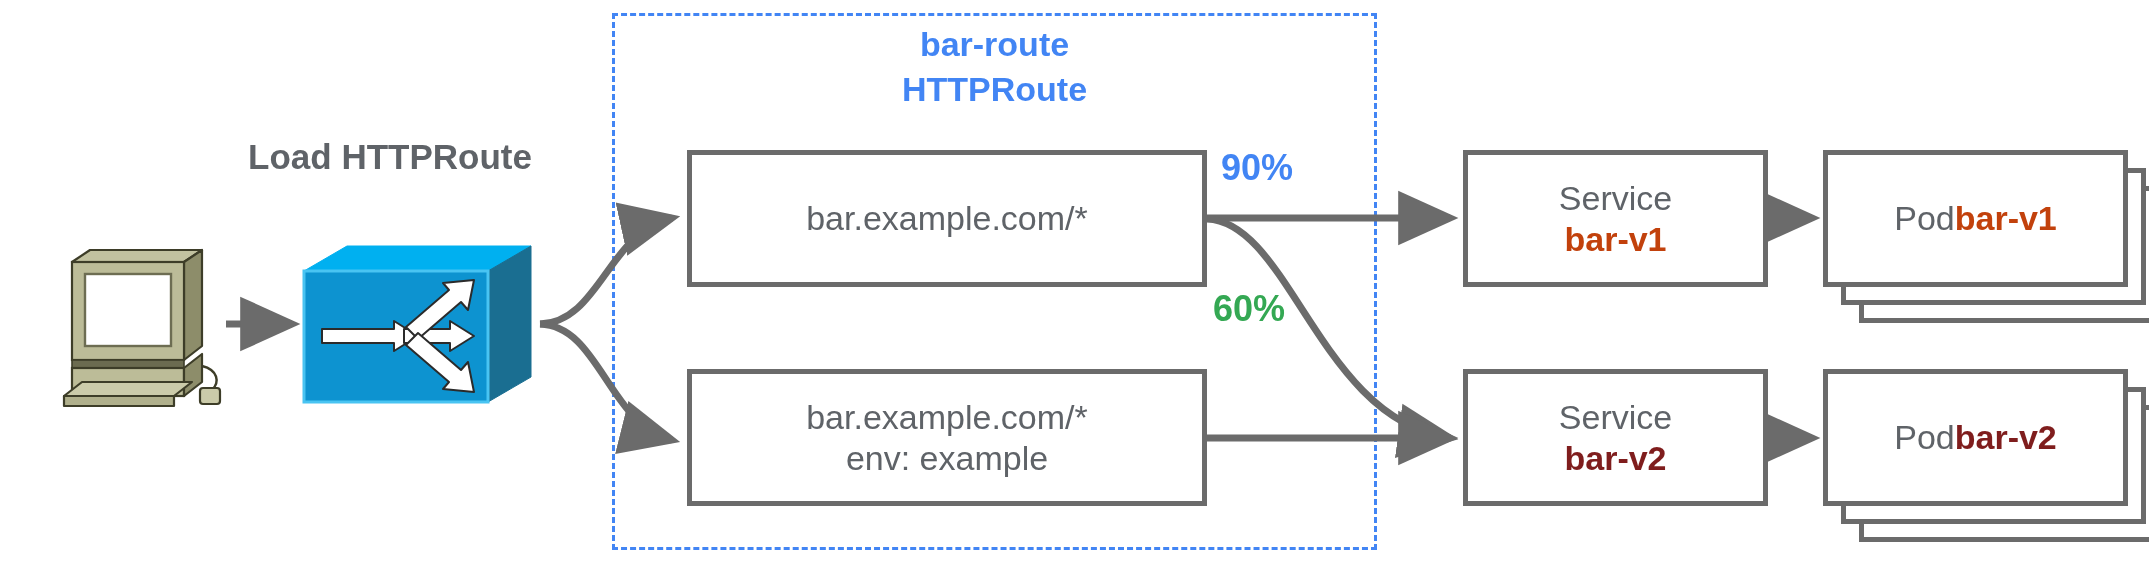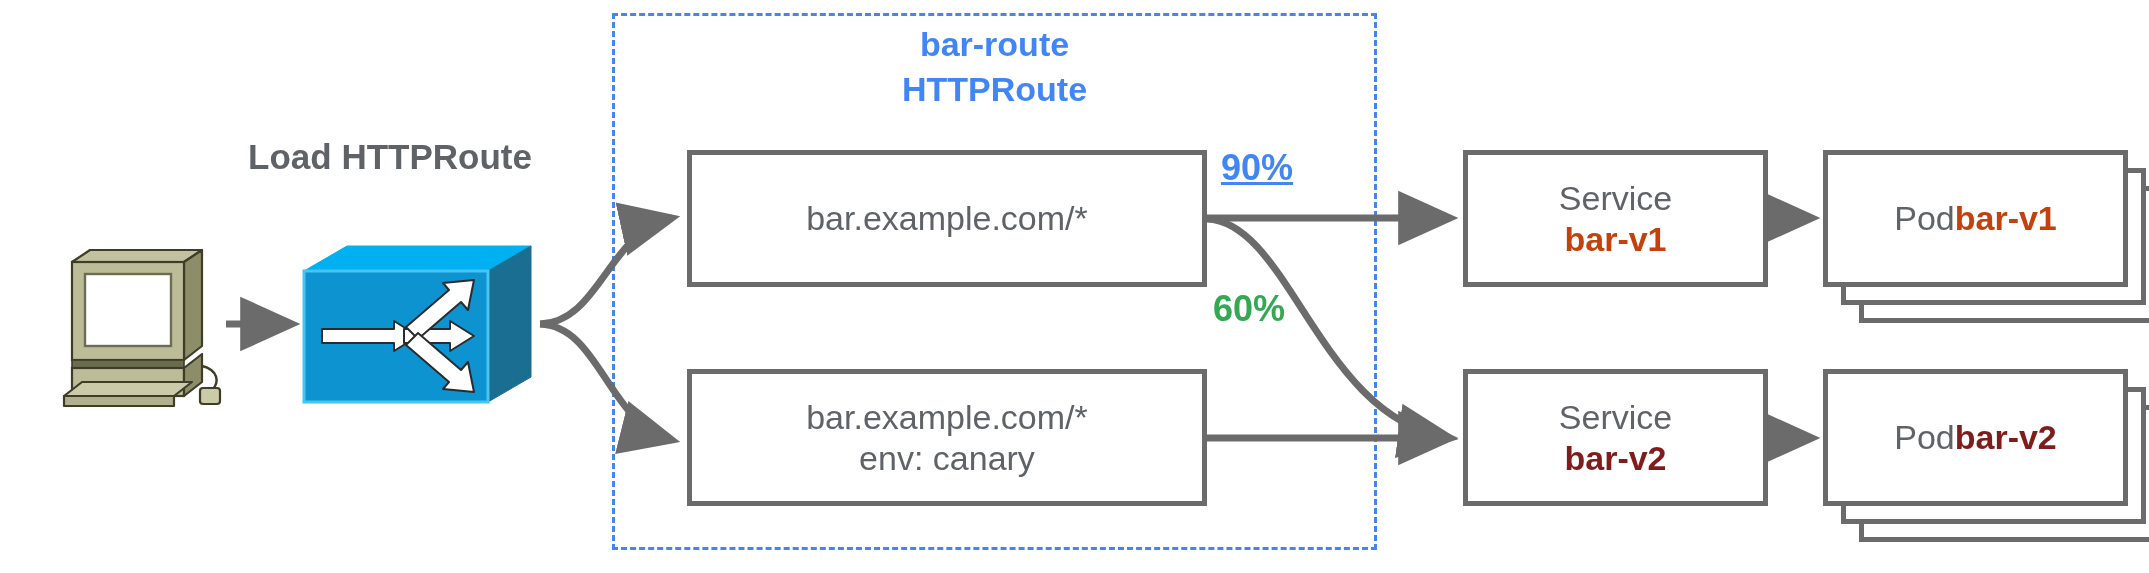--- a/index.html
+++ b/index.html
@@ -145,21 +145,21 @@
   #pod-v1 { left: 1823px; top: 150px; }
   #pod-v2 { left: 1823px; top: 369px; }
 
   
   .weight-label {
     position: absolute;
     font-size: 36px;
     font-weight: bold;
     white-space: nowrap;
   }
-  #weight-90 { left: 1221px; top: 147px; color: #4285f4; text-decoration: underline; }
+  #weight-90 { left: 1221px; top: 147px; color: #4285f4; }
   #weight-10 { left: 1213px; top: 288px; color: #34a853; }
 </style>
 </head>
 <body>
 
 <div id="canvas">
 
   <div id="httproute-group"></div>
   <div id="httproute-title">
     <span class="node-line">bar-route</span>
@@ -248,21 +248,21 @@
 
     <line x1="1772" y1="438" x2="1812" y2="438" stroke="#6b6b6b" stroke-width="7" marker-end="url(#arrowhead-sm)"></line>
   </svg>
 
   <div class="node" id="route-box-primary">
     <span class="node-line t-gray">bar.example.com/*</span>
   </div>
 
   <div class="node" id="route-box-canary">
     <span class="node-line t-gray">bar.example.com/*</span>
-    <span class="node-line t-gray">env: canary</span>
+    <span class="node-line t-gray">env: example</span>
   </div>
 
   <div class="weight-label" id="weight-90">90%</div>
   <div class="weight-label" id="weight-10">60%</div>
 
   <div class="node" id="service-v1">
     <span class="node-line t-gray">Service</span>
     <span class="node-line t-blue bold">bar-v1</span>
   </div>
 

